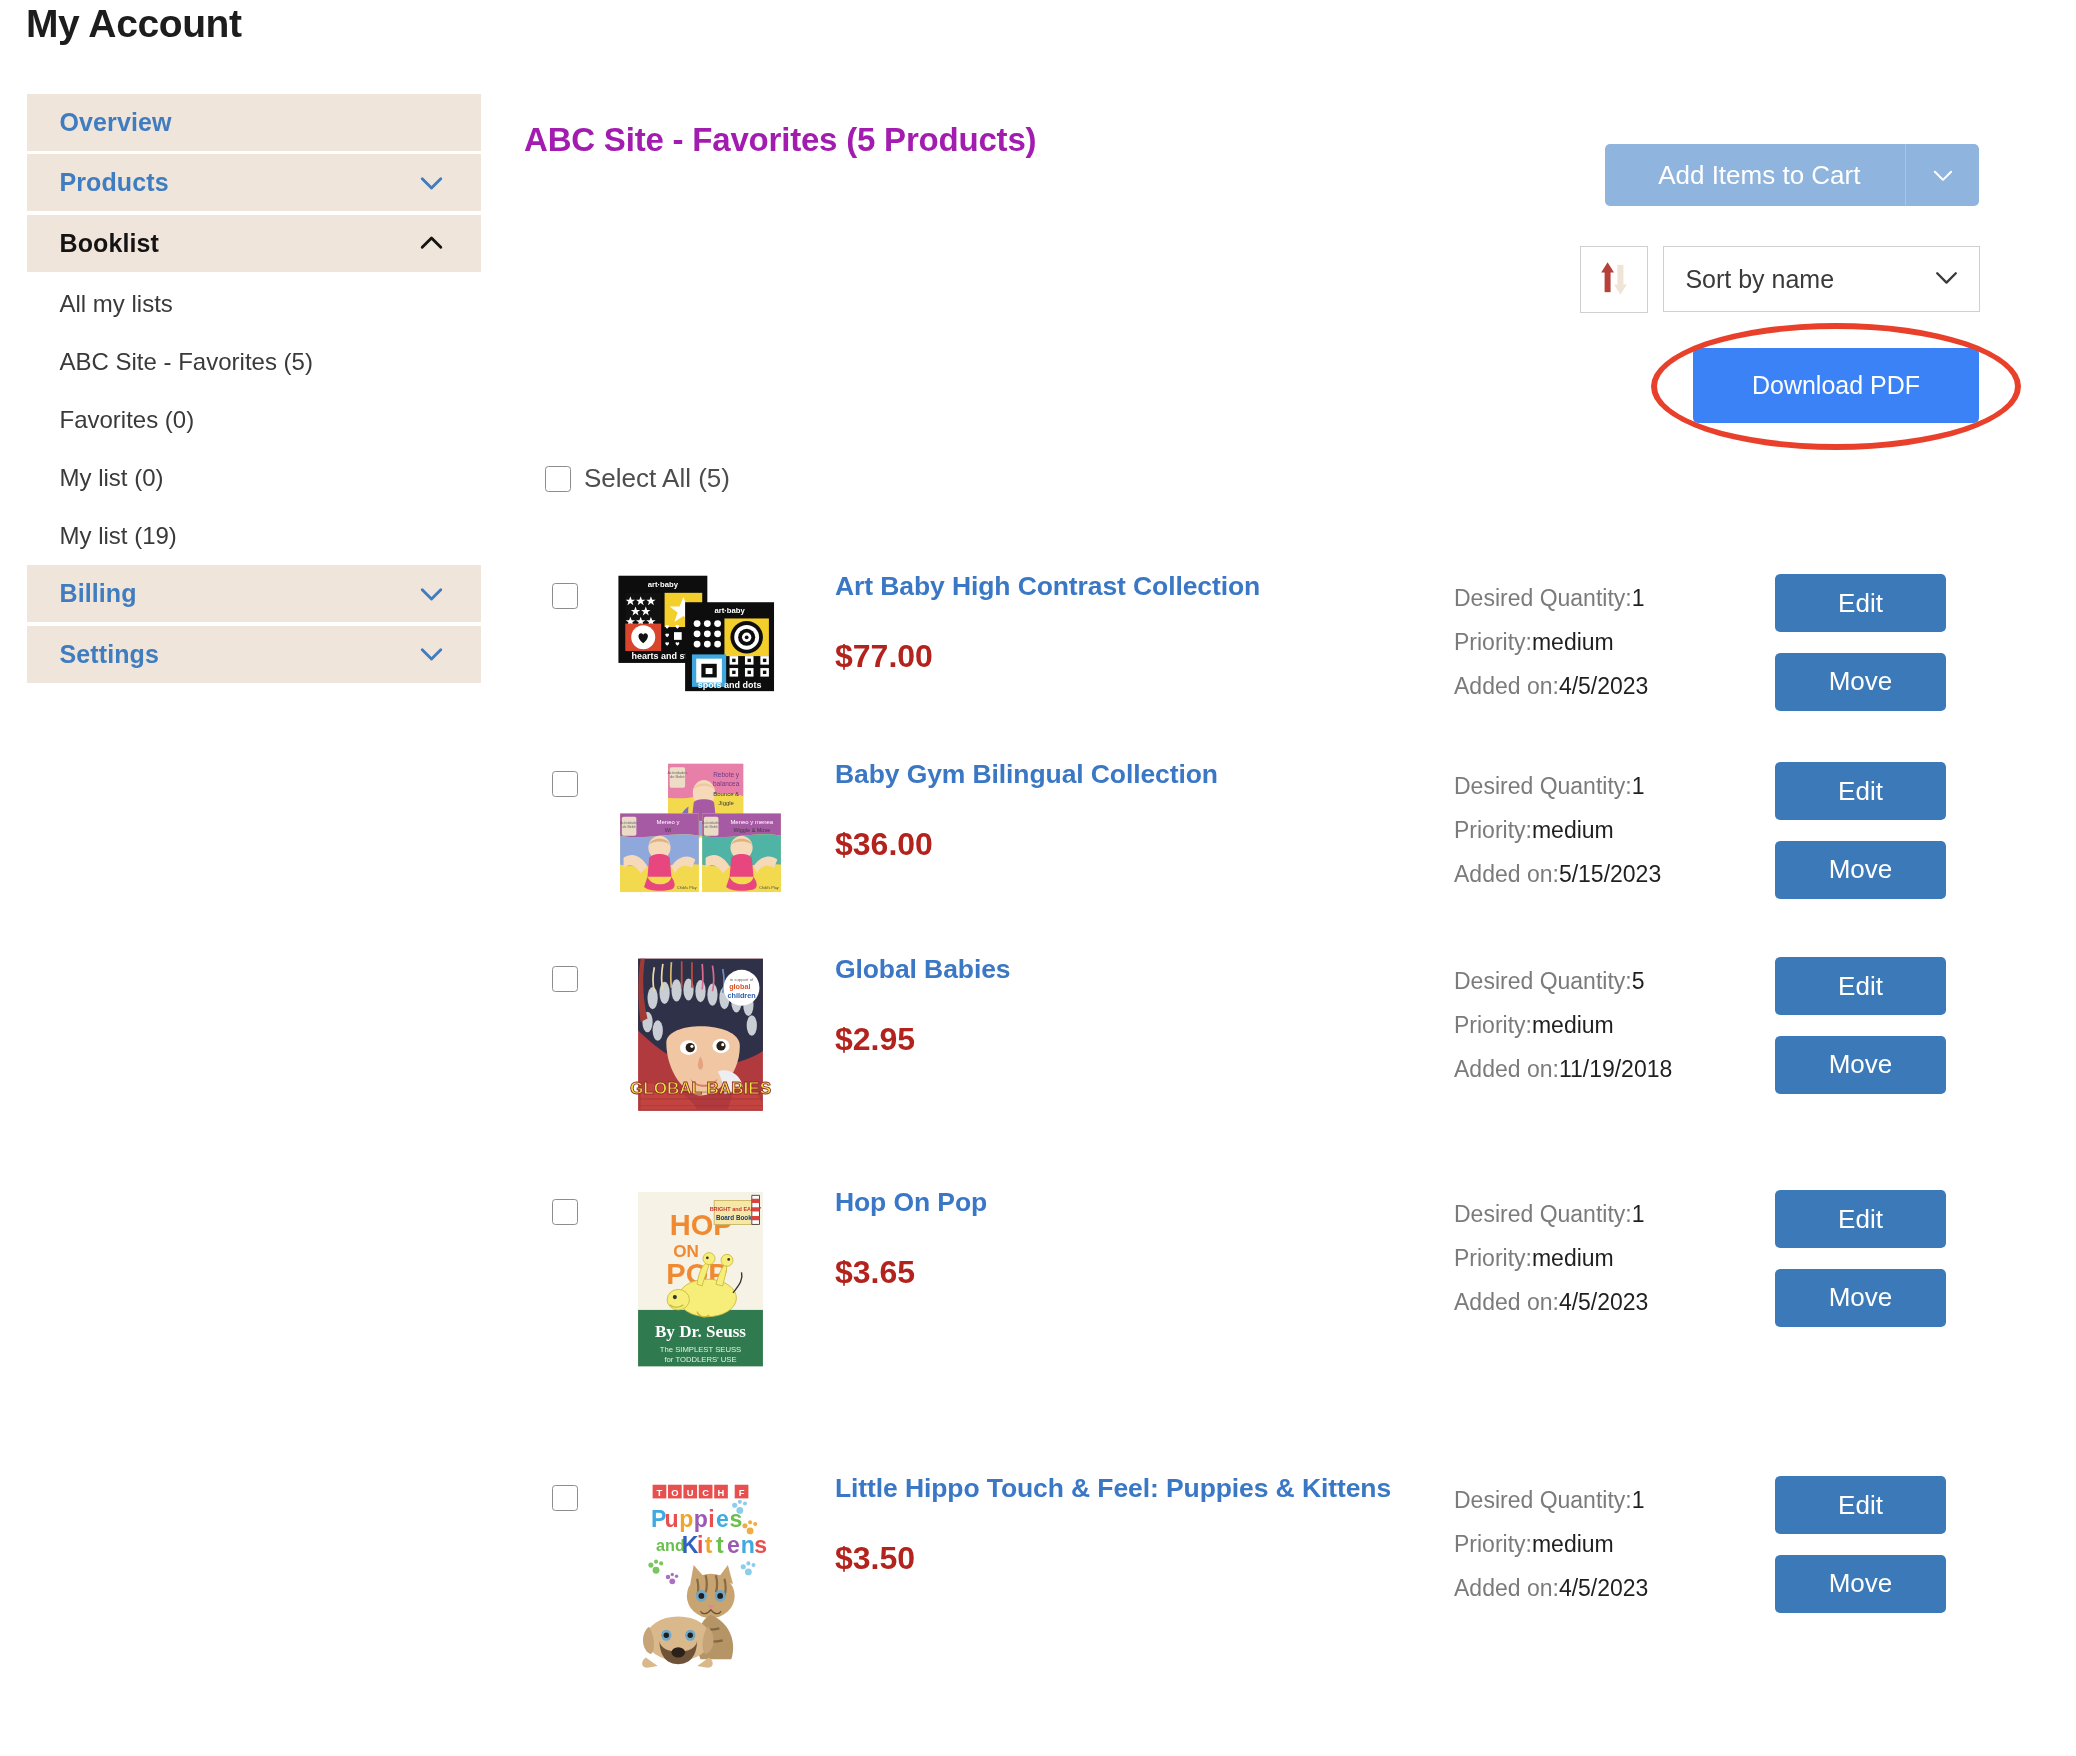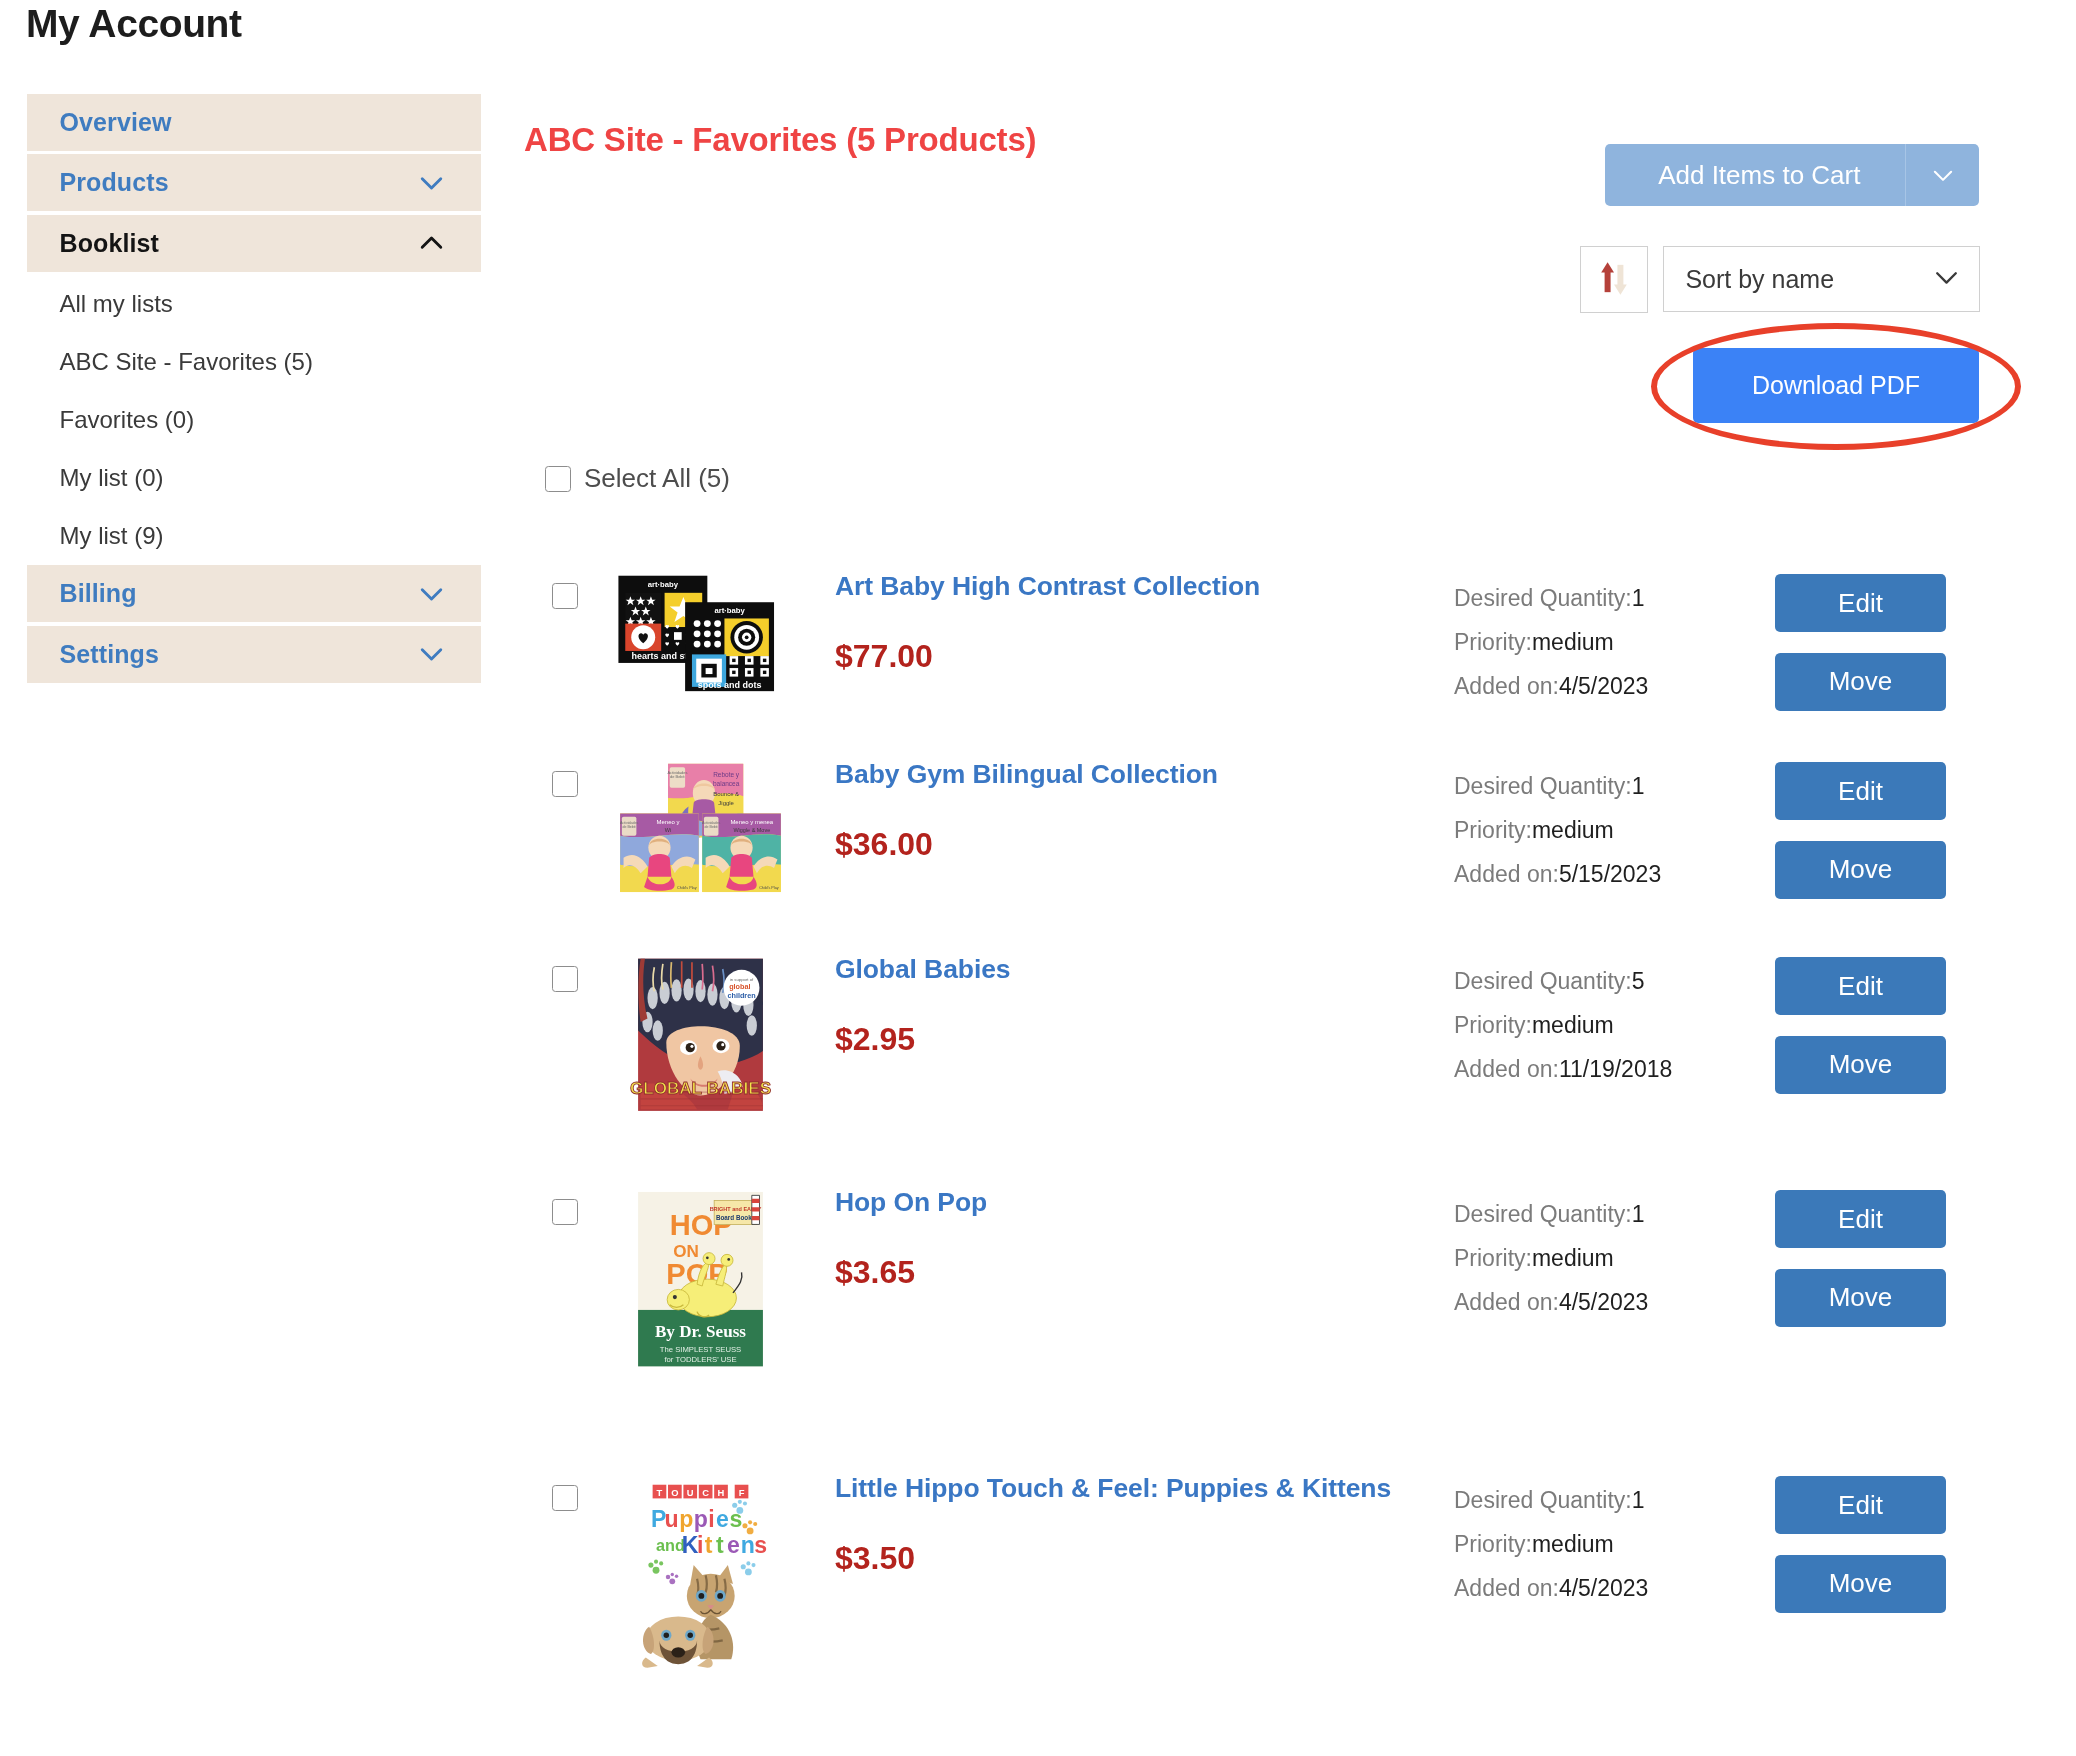--- a/index.html
+++ b/index.html
@@ -67,21 +67,21 @@
     background: #ffffff;
   }
 
   
   .list-title {
     position: absolute;
     left: 524px;
     top: 94px;
     font-size: 33px;
     font-weight: bold;
-    color: #ef4444;
+    color: #a21caf;
     letter-spacing: -0.2px;
   }
 
   
   .cart-btn {
     position: absolute;
     left: 1605px;
     top: 144px;
     width: 374px;
     height: 62px;
@@ -283,21 +283,21 @@
   <div class="sub-item">
     <span>ABC Site - Favorites (5)</span>
   </div>
   <div class="sub-item">
     <span>Favorites (0)</span>
   </div>
   <div class="sub-item">
     <span>My list (0)</span>
   </div>
   <div class="sub-item">
-    <span>My list (9)</span>
+    <span>My list (19)</span>
   </div>
 
   <div class="nav-band">
     <span class="label">Billing</span>
     <span class="chev">
       <svg width="27" height="27" viewBox="0 0 32 32">
           <path d="M5 11 L16 22 L27 11" fill="none" stroke="#3F7CC0" stroke-width="3.4" stroke-linecap="round" stroke-linejoin="round"></path>
         </svg>
     </span>
   </div>

